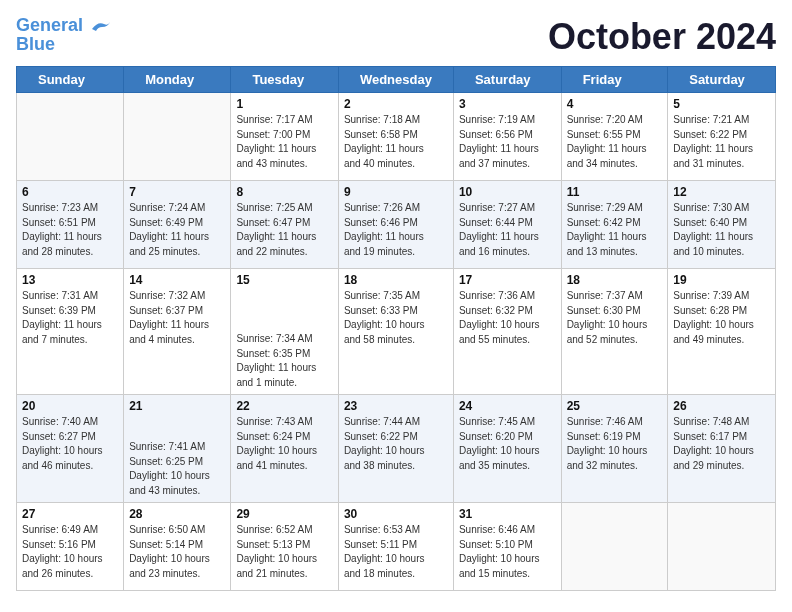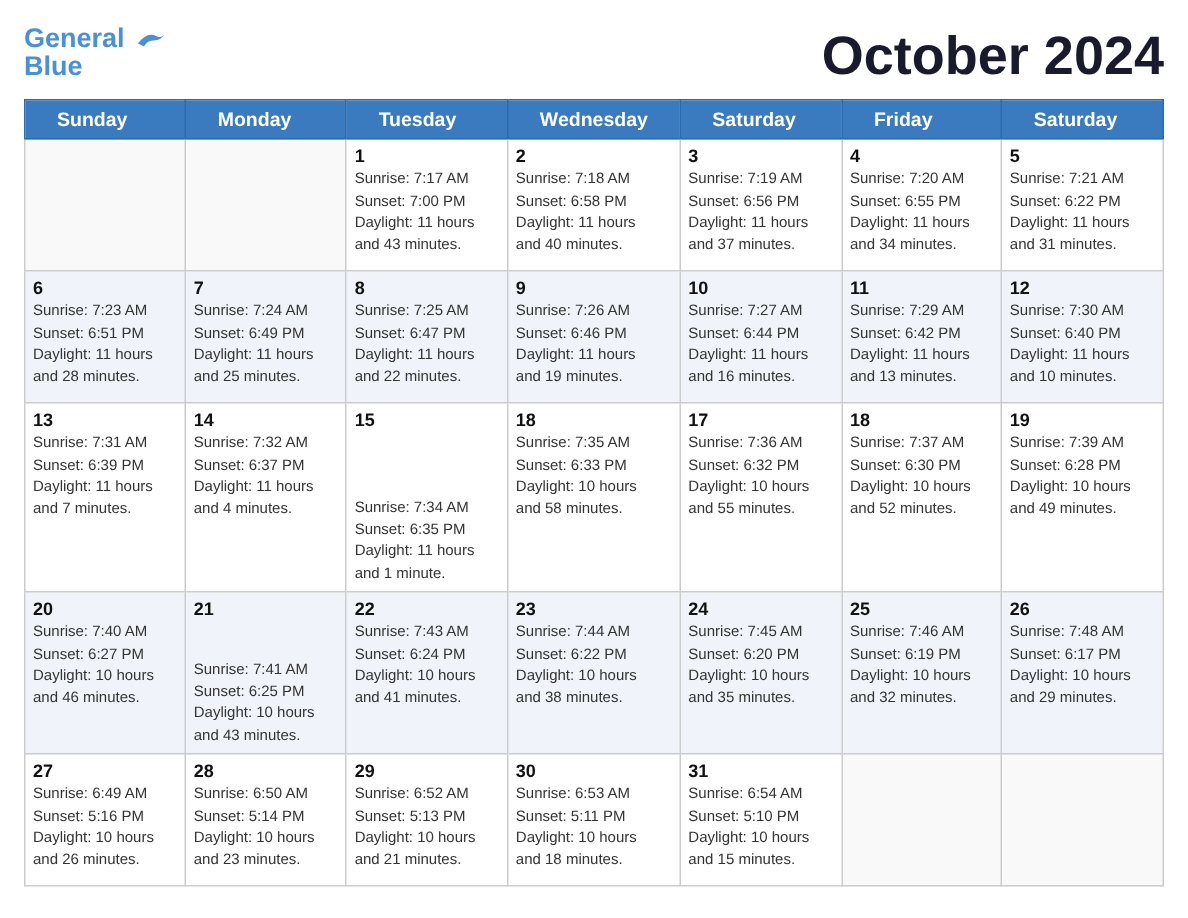--- a/index.html
+++ b/index.html
@@ -334,21 +334,21 @@
         </td>
         <td>
           <div class="day-number">30</div>
           <div class="day-info" style="white-space: pre-line;">Sunrise: 6:53 AM
 Sunset: 5:11 PM
 Daylight: 10 hours
 and 18 minutes.</div>
         </td>
         <td>
           <div class="day-number">31</div>
-          <div class="day-info" style="white-space: pre-line;">Sunrise: 6:54 AM
+          <div class="day-info" style="white-space: pre-line;">Sunrise: 6:46 AM
 Sunset: 5:10 PM
 Daylight: 10 hours
 and 15 minutes.</div>
         </td>
         <td class="empty"></td>
         <td class="empty"></td>
       </tr>
     </tbody>
 </table>
 

